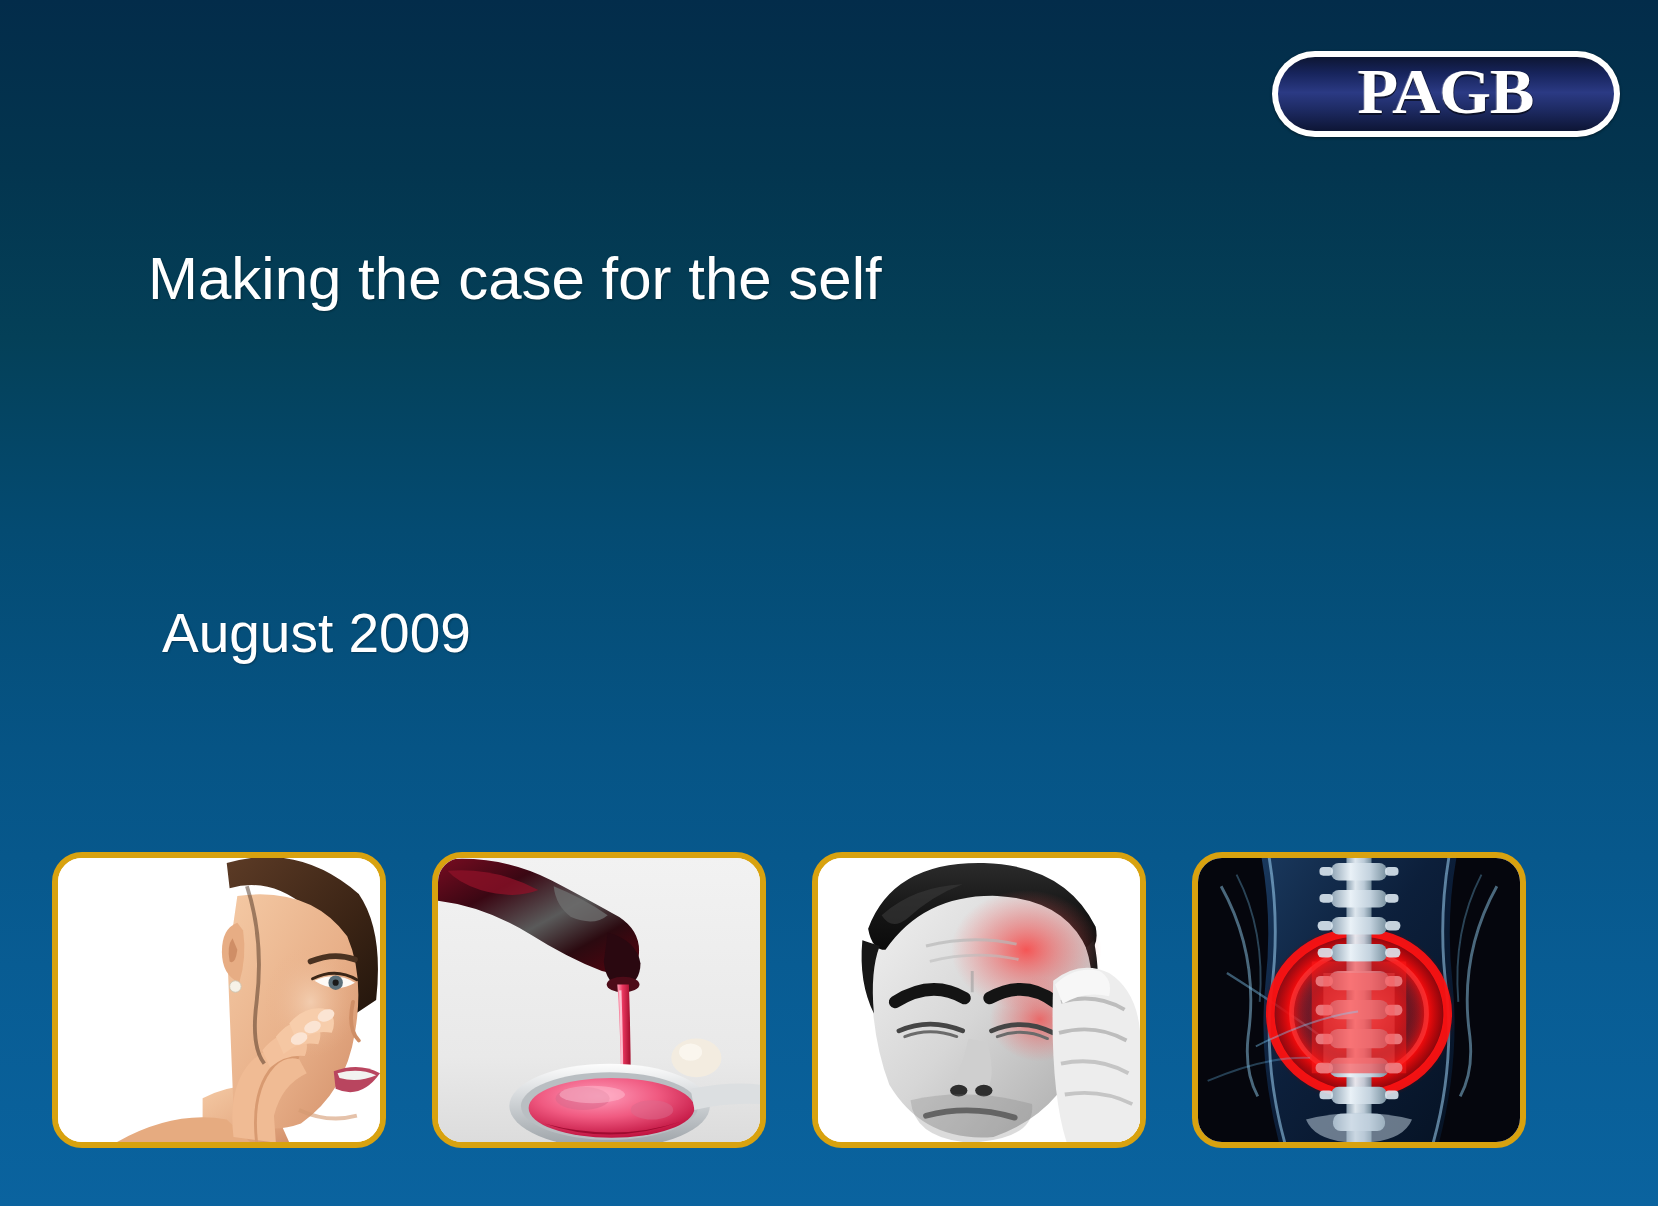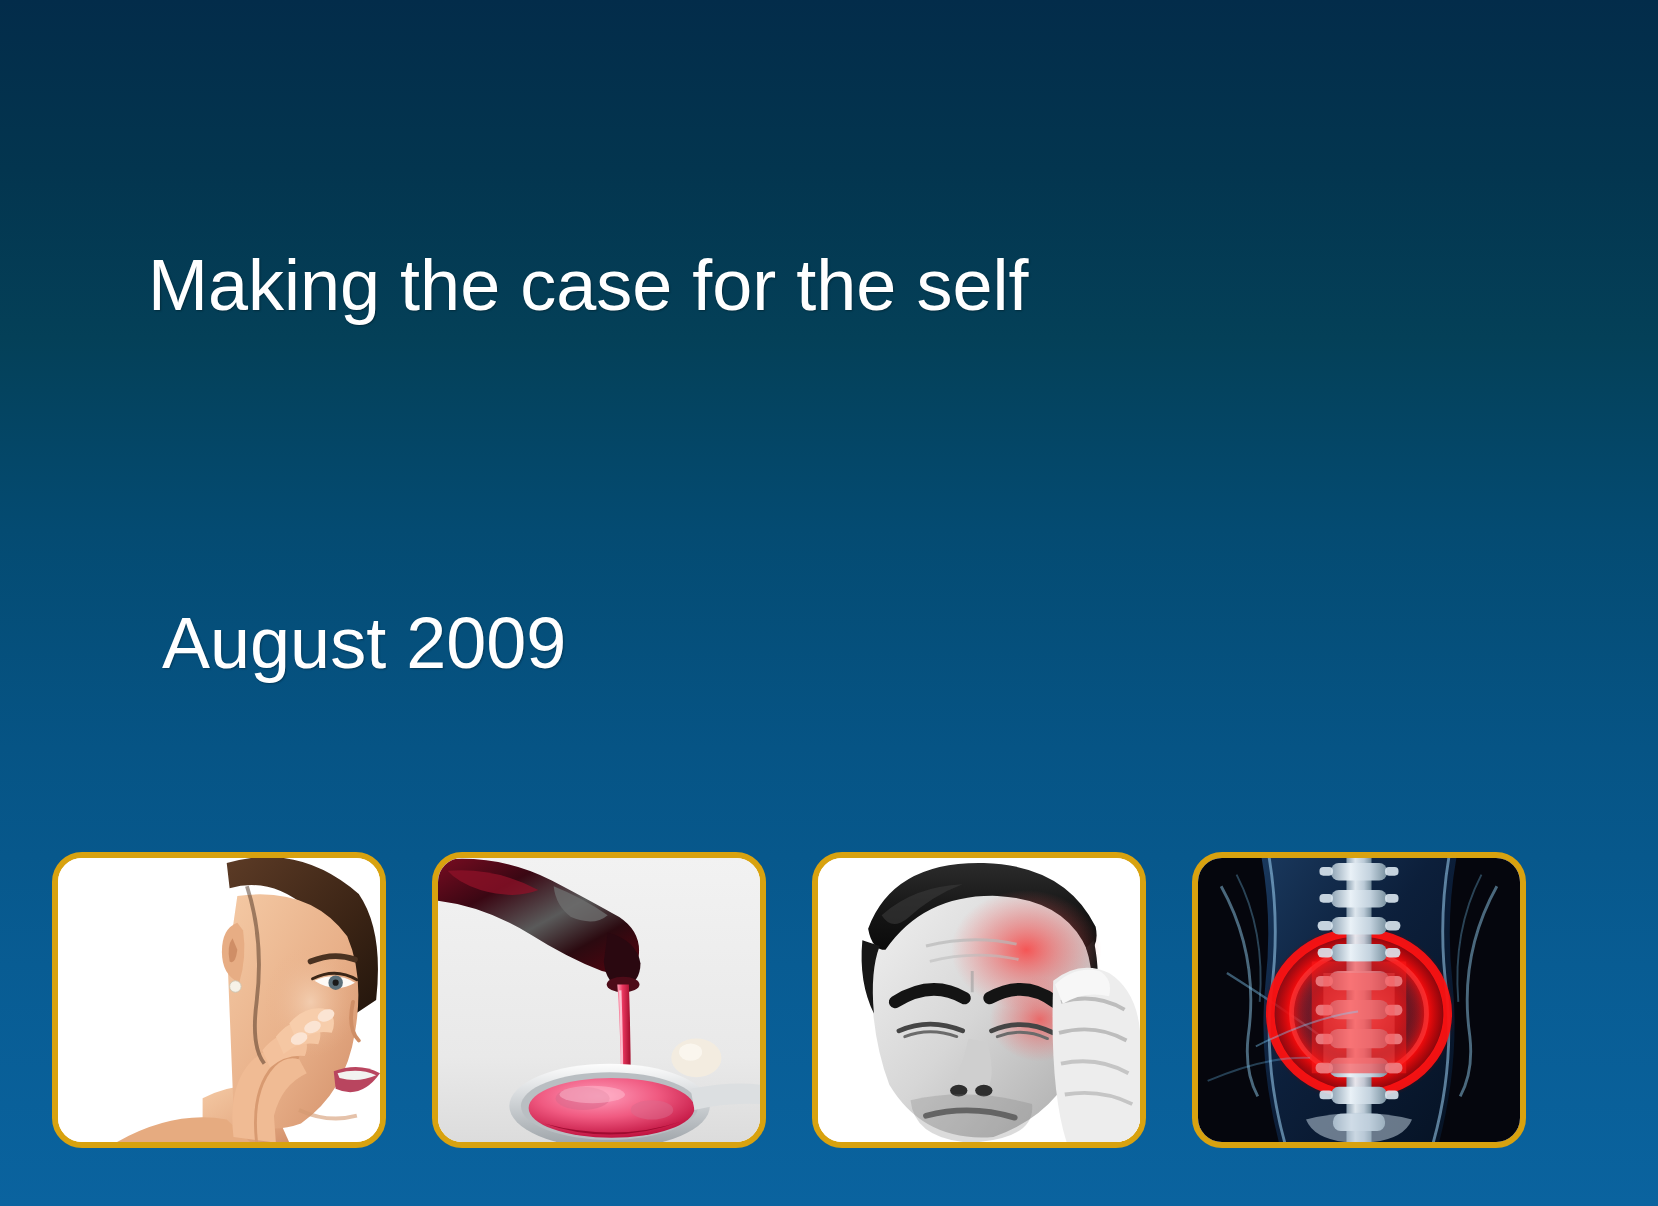--- a/index.html
+++ b/index.html
@@ -66,34 +66,34 @@
     padding-bottom: 4px;
   }
 
   
   #title {
     position: absolute;
     left: 148px;
     top: 242px;
     width: 1320px;
     color: #ffffff;
-    font-size: 72px;
+    font-size: 60px;
     line-height: 1.22;
     font-weight: 400;
     letter-spacing: 0px;
     text-shadow: 1px 1px 2px rgba(0,0,0,0.30);
   }
 
   
   #date {
     position: absolute;
     left: 162px;
     top: 600px;
     color: #ffffff;
-    font-size: 72px;
+    font-size: 55px;
     line-height: 1.2;
     font-weight: 400;
     text-shadow: 1px 1px 2px rgba(0,0,0,0.30);
   }
 
   
   .thumb {
     position: absolute;
     top: 852px;
     width: 334px;
@@ -114,20 +114,25 @@
   #thumb-0 { left: 52px; }
   #thumb-1 { left: 432px; }
   #thumb-2 { left: 812px; }
   #thumb-3 { left: 1192px; }
 </style>
 </head>
 <body>
 
 <div id="slide">
 
+  <div id="logo">
+    <div id="logo-inner">
+      <span id="logo-text">PAGB</span>
+    </div>
+  </div>
 
   <div id="title">
     <div>Making the case for the self</div>
   </div>
 
   <div id="date">August 2009</div>
 
   <div class="thumb" id="thumb-0">
     <div class="canvas">
       <svg viewBox="0 0 334 296" preserveAspectRatio="xMidYMid slice" aria-hidden="true">

